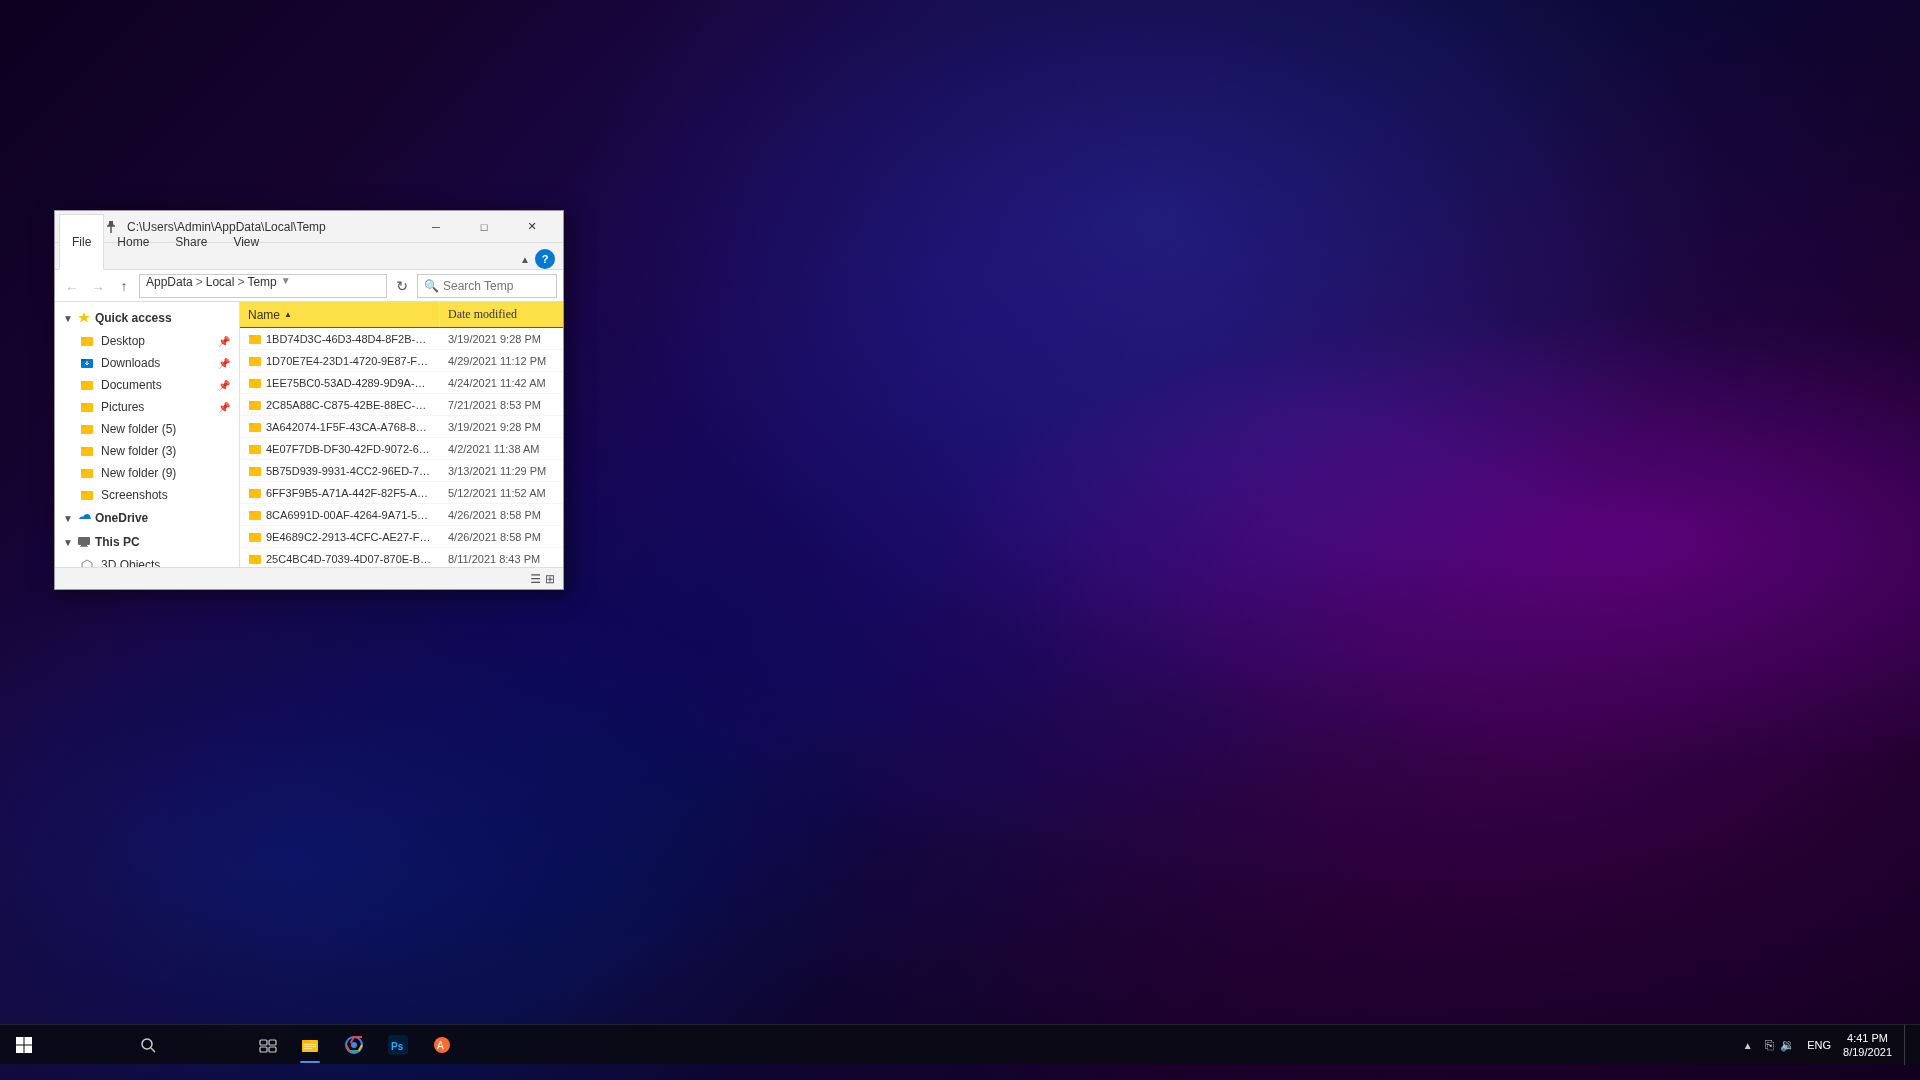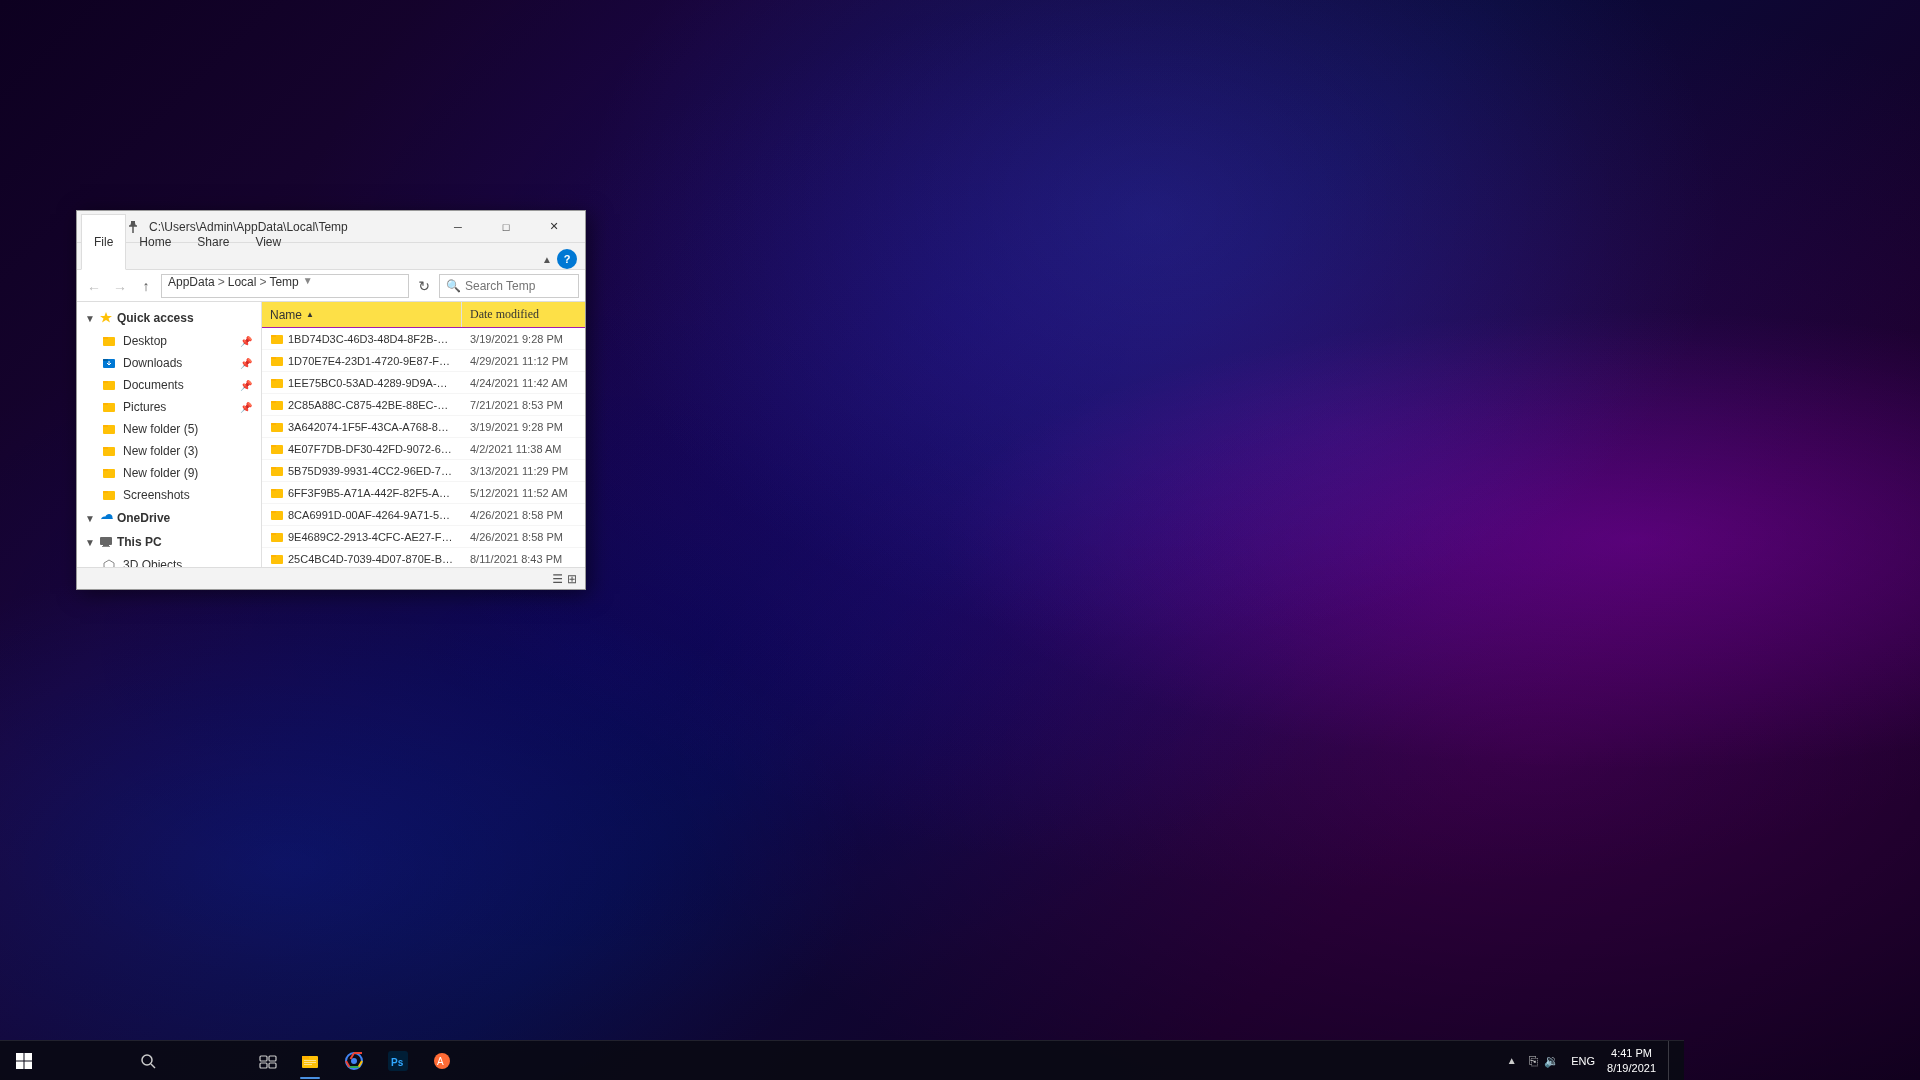--- a/index.html
+++ b/index.html
@@ -33,27 +33,27 @@
       background:
         radial-gradient(ellipse at 60% 20%, #4466ff33 0%, transparent 35%),
         radial-gradient(ellipse at 85% 50%, #cc00ff44 0%, transparent 30%),
         radial-gradient(ellipse at 15% 80%, #0044ff33 0%, transparent 25%);
       z-index: 0;
     }
 
     
     .taskbar {
       position: absolute;
-      bottom: 0;
+      bottom: 16px;
       left: 0;
-      width: 1684px;
+      width: 1920px;
       height: 40px;
       background: rgba(10, 10, 20, 0.92);
       display: flex;
-      align-items: center;
+      align-items: flex-start;
       z-index: 100;
       border-top: 1px solid rgba(255,255,255,0.1);
     }
 
     .taskbar-start {
       width: 48px;
       height: 40px;
       display: flex;
       align-items: center;
       justify-content: center;
@@ -129,21 +129,21 @@
       width: 8px;
       height: 40px;
       border-left: 1px solid rgba(255,255,255,0.2);
       cursor: pointer;
     }
 
     
     .explorer-window {
       position: absolute;
       top: 210px;
-      left: 76px;
+      left: 54px;
       width: 510px;
       height: 380px;
       background: #fff;
       border: 1px solid #999;
       box-shadow: 4px 4px 20px rgba(0,0,0,0.5);
       display: flex;
       flex-direction: column;
       z-index: 50;
     }
 

